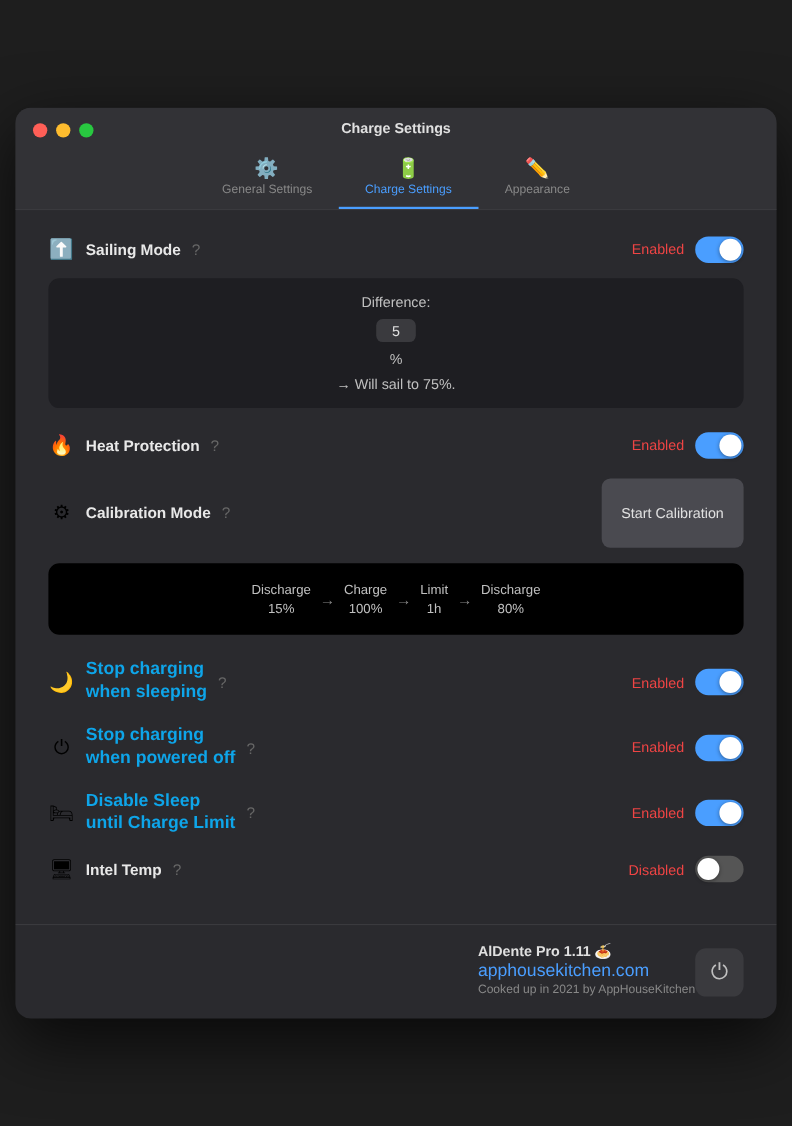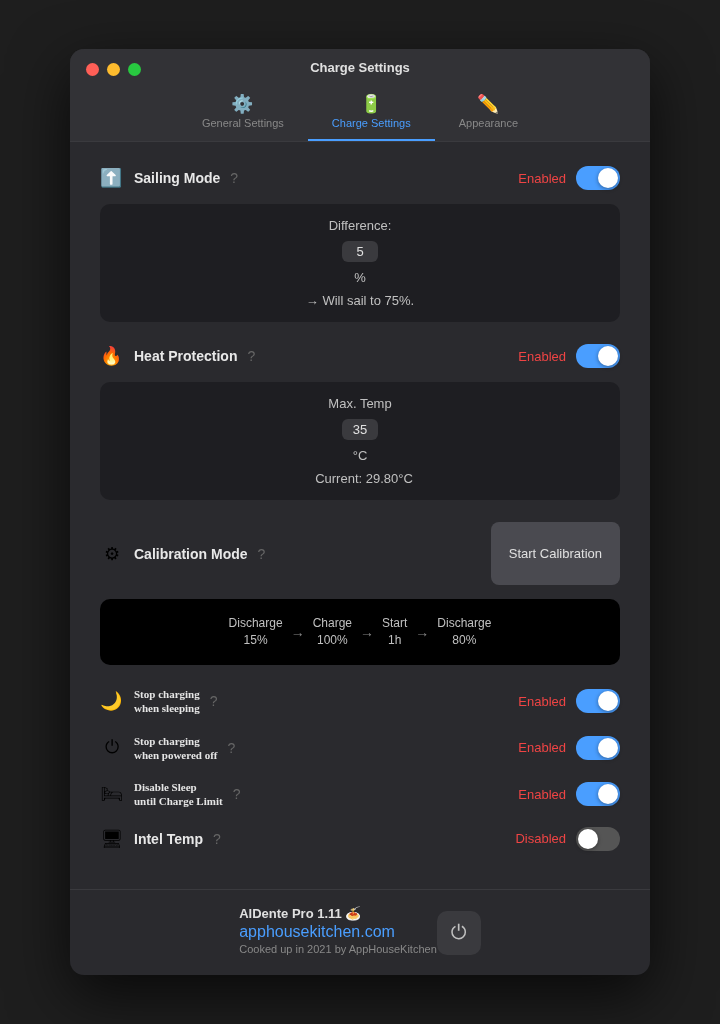--- a/index.html
+++ b/index.html
@@ -7,21 +7,21 @@
     body {
       background: #1e1e1e;
       display: flex;
       justify-content: center;
       align-items: center;
       min-height: 100vh;
       font-family: -apple-system, BlinkMacSystemFont, 'SF Pro Display', 'Helvetica Neue', sans-serif;
     }
 
     .window {
-      width: 580px;
+      width: 692px;
       background: #2a2a2e;
       border-radius: 14px;
       overflow: hidden;
       box-shadow: 0 20px 60px rgba(0,0,0,0.7);
     }
 
     .titlebar {
       background: #323236;
       padding: 14px 16px 0 16px;
       border-bottom: 1px solid #3a3a3e;
@@ -106,25 +106,24 @@
       text-align: center;
     }
 
     .setting-title {
       color: #e8e8e8;
       font-size: 14px;
       font-weight: 600;
     }
 
     .setting-title-multiline {
-      color: #e5e5e5;
-      font-size: 11px;
+      color: #0ea5e9;
+      font-size: 16px;
       font-weight: 600;
       line-height: 1.3;
-      font-family: Liberation Serif, serif;
     }
 
     .help-icon {
       color: #666;
       font-size: 14px;
       cursor: pointer;
     }
 
     .setting-right {
       display: flex;
@@ -233,21 +232,21 @@
       font-size: 13px;
       font-weight: 500;
       padding: 24px 18px;
       cursor: pointer;
     }
 
     .footer {
       padding: 16px 30px 20px 30px;
       border-top: 1px solid #3a3a3e;
       display: flex;
-      justify-content: center;
+      justify-content: flex-end;
       align-items: flex-end;
     }
 
     .footer-text {
       font-size: 13px;
       font-weight: 700;
       color: #e0e0e0;
       margin-bottom: 2px;
     }
 
@@ -340,26 +339,20 @@
       <div class="setting-right">
         <span class="status-label">Enabled</span>
         <label class="toggle">
           <div class="toggle-track on">
             <div class="toggle-thumb"></div>
           </div>
         </label>
       </div>
     </div>
 
-    <div class="info-box">
-      <span>Max. Temp</span>
-      <span class="info-box-value">35</span>
-      <span>°C</span>
-      <span style="margin-left:8px;">Current: 29.80°C</span>
-    </div>
 
     <div class="setting-row">
       <div class="setting-left">
         <span class="setting-icon">⚙</span>
         <span class="setting-title">Calibration Mode</span>
         <span class="help-icon">?</span>
       </div>
       <div class="setting-right">
         <button class="calibration-btn">Start Calibration</button>
       </div>
@@ -370,21 +363,21 @@
         <div>Discharge</div>
         <div>15%</div>
       </div>
       <span class="cal-arrow">→</span>
       <div class="cal-step">
         <div>Charge</div>
         <div>100%</div>
       </div>
       <span class="cal-arrow">→</span>
       <div class="cal-step">
-        <div>Start</div>
+        <div>Limit</div>
         <div>1h</div>
       </div>
       <span class="cal-arrow">→</span>
       <div class="cal-step">
         <div>Discharge</div>
         <div>80%</div>
       </div>
     </div>
 
     <div class="setting-row">

